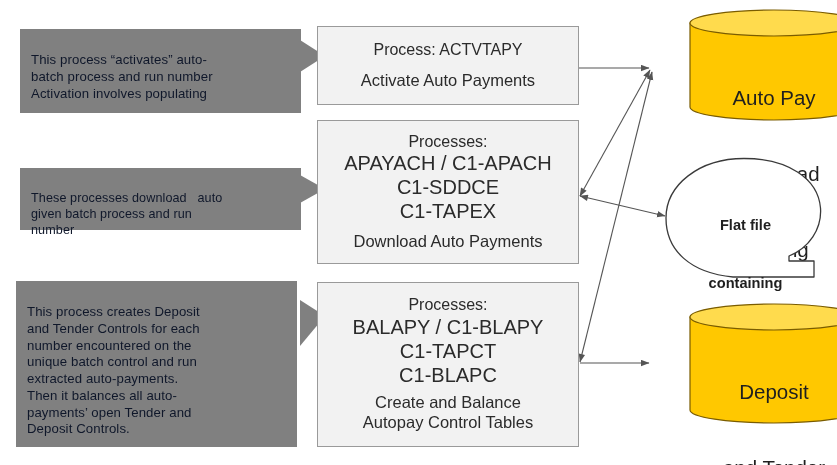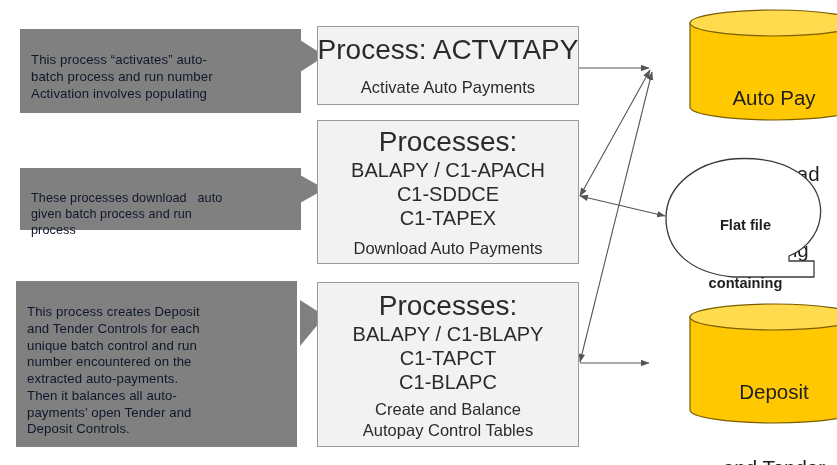--- a/index.html
+++ b/index.html
@@ -46,21 +46,21 @@
     border: 1px solid #9a9a9a;
     box-sizing: border-box;
     display: flex;
     flex-direction: column;
     align-items: center;
     justify-content: center;
     color: #2b2b2b;
     text-align: center;
   }
   .proc-title {
-    font-size: 28px;
+    font-size: 16px;
     line-height: 1.18;
     white-space: pre;
   }
   .proc-code {
     font-size: 20px;
     line-height: 1.2;
     white-space: pre;
   }
   .proc-sub {
     font-size: 16.5px;
@@ -136,44 +136,44 @@
   <div class="callout" style="left:20px; top:29px; width:281px; height:84px;">
     <span class="line">This process “activates” auto-</span>
     <span class="line">batch process and run number</span>
     <span class="line">Activation involves populating</span>
   </div>
   <div class="tail" style="left:300px; top:40px; border-left-width:25px; border-top-width:16px; border-bottom-width:16px;"></div>
 
   <div class="callout" style="left:20px; top:168px; width:281px; height:62px; font-size:12.6px;">
     <span class="line">These processes download   auto</span>
     <span class="line">given batch process and run</span>
-    <span class="line">process</span>
+    <span class="line">number</span>
   </div>
   <div class="tail" style="left:300px; top:175px; border-left-width:25px; border-top-width:14px; border-bottom-width:14px;"></div>
 
   <div class="callout" style="left:16px; top:281px; width:281px; height:166px;">
     <span class="line">This process creates Deposit</span>
     <span class="line">and Tender Controls for each</span>
+    <span class="line">number encountered on the</span>
     <span class="line">unique batch control and run</span>
-    <span class="line">number encountered on the</span>
     <span class="line">extracted auto-payments.</span>
     <span class="line">Then it balances all auto-</span>
     <span class="line">payments’ open Tender and</span>
     <span class="line">Deposit Controls.</span>
   </div>
   <div class="tail" style="left:300px; top:300px; border-left-width:25px; border-top-width:16px; border-bottom-width:30px;"></div>
 
   <div class="procbox" style="left:317px; top:26px; width:262px; height:79px;">
     <div class="proc-title">Process: ACTVTAPY</div>
     <div class="proc-sub" style="margin-top:11px;text-align:center;">Activate Auto Payments</div>
   </div>
 
   <div class="procbox" style="left:317px; top:120px; width:262px; height:144px;">
     <div class="proc-title">Processes:</div>
-    <div class="proc-code">BALAPY / C1-APACH</div>
+    <div class="proc-code">APAYACH / C1-APACH</div>
     <div class="proc-code">C1-SDDCE</div>
     <div class="proc-code">C1-TAPEX</div>
     <div class="proc-sub" style="margin-top:8px;">Download Auto Payments</div>
   </div>
 
   <div class="procbox" style="left:317px; top:282px; width:262px; height:165px;">
     <div class="proc-title">Processes:</div>
     <div class="proc-code">BALAPY / C1-BLAPY</div>
     <div class="proc-code">C1-TAPCT</div>
     <div class="proc-code">C1-BLAPC</div>

